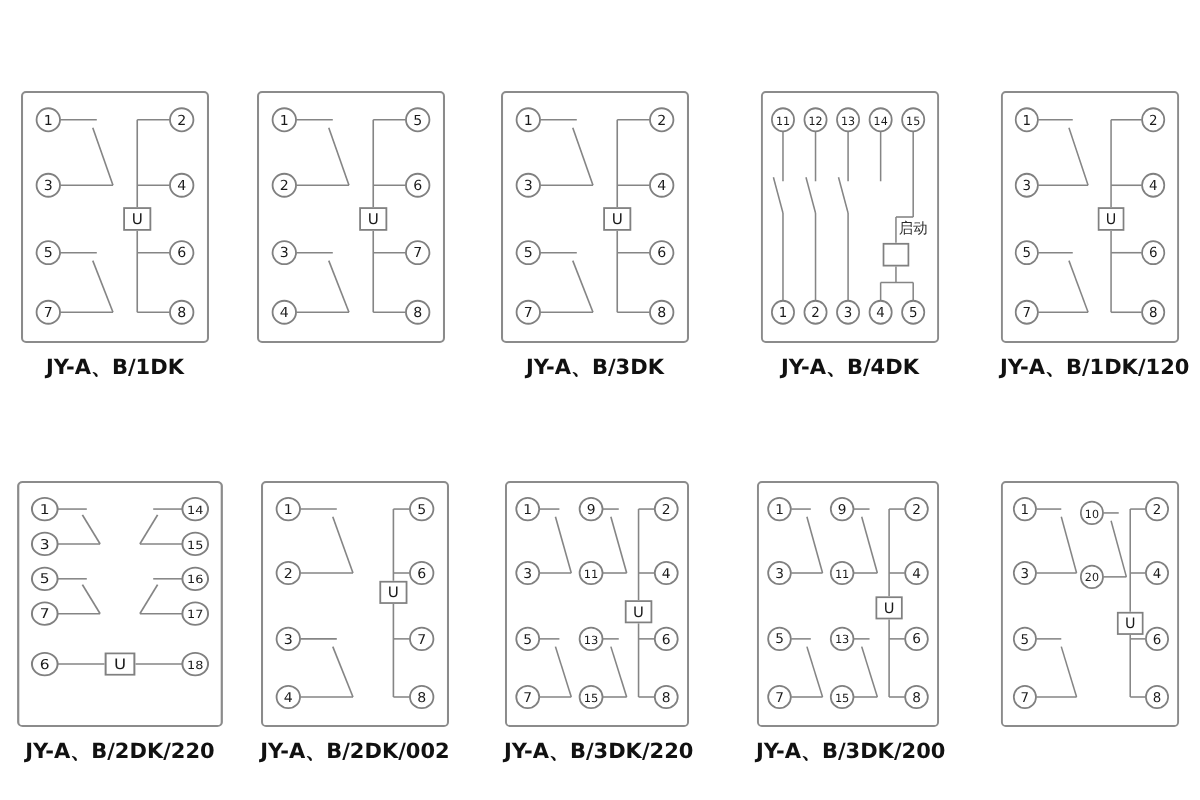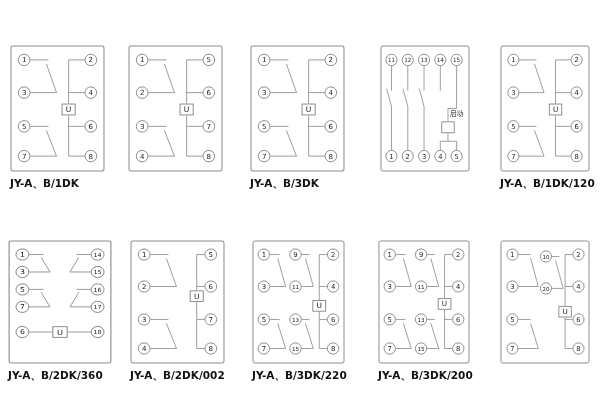--- a/index.html
+++ b/index.html
@@ -14,21 +14,21 @@
   .row2 .schem{height:124px;}
   .frame{fill:none;stroke:#8b8b8b;stroke-width:1;}
   .wire{stroke:#858585;stroke-width:0.8;fill:none;}
   .term{fill:#ffffff;stroke:#808080;stroke-width:0.9;}
   .tnum{font-size:7px;fill:#1a1a1a;text-anchor:middle;font-family:inherit;}
   .tnum.small{font-size:5.8px;}
   .ubox{fill:#ffffff;stroke:#808080;stroke-width:0.9;}
   .utext{font-size:7.5px;fill:#1a1a1a;text-anchor:middle;font-family:inherit;}
   .note{font-size:7.5px;fill:#2a2a2a;text-anchor:middle;font-family:inherit;}
   .panel-label{
-    margin-top:5px;font-size:10.5px;font-weight:bold;
+    margin-top:5px;text-align:center;font-size:10.5px;font-weight:bold;
     color:#111;white-space:nowrap;letter-spacing:0;
   }
 </style>
 </head>
 <body>
 
 <div class="sheet">
 
   <div class="panel-group row1" style="left:10px;top:45px;width:95px">
     <svg class="schem" viewBox="0 0 94 128" preserveAspectRatio="none">
@@ -176,20 +176,21 @@
         <circle cx="29" cy="112" r="5.8" class="term"></circle>
         <text x="29" y="114.4" class="tnum">2</text>
         <circle cx="46" cy="112" r="5.8" class="term"></circle>
         <text x="46" y="114.4" class="tnum">3</text>
         <circle cx="63" cy="112" r="5.8" class="term"></circle>
         <text x="63" y="114.4" class="tnum">4</text>
         <circle cx="80" cy="112" r="5.8" class="term"></circle>
         <text x="80" y="114.4" class="tnum">5</text>
         <text x="80" y="72" class="note">启动</text>
       </svg>
+    <div class="panel-label">JY-A、B/4DK</div>
   </div>
 
   <div class="panel-group row1" style="left:500px;top:45px;width:90px">
     <svg class="schem" viewBox="0 0 94 128" preserveAspectRatio="none">
         <rect x="1" y="1" width="92" height="126" rx="2" class="frame"></rect>
         <line x1="20" y1="15" x2="38" y2="15" class="wire"></line>
         <line x1="20" y1="48" x2="46" y2="48" class="wire"></line>
         <line x1="46" y1="48" x2="36" y2="19" class="wire"></line>
         <line x1="20" y1="82" x2="38" y2="82" class="wire"></line>
         <line x1="20" y1="112" x2="46" y2="112" class="wire"></line>
@@ -255,21 +256,21 @@
         <text x="81" y="17.4" class="tnum small">14</text>
         <circle cx="81" cy="33" r="5.8" class="term"></circle>
         <text x="81" y="35.4" class="tnum small">15</text>
         <circle cx="81" cy="51" r="5.8" class="term"></circle>
         <text x="81" y="53.4" class="tnum small">16</text>
         <circle cx="81" cy="69" r="5.8" class="term"></circle>
         <text x="81" y="71.4" class="tnum small">17</text>
         <circle cx="81" cy="95" r="5.8" class="term"></circle>
         <text x="81" y="97.4" class="tnum small">18</text>
       </svg>
-    <div class="panel-label">JY-A、B/2DK/360</div>
+    <div class="panel-label">JY-A、B/2DK/220</div>
   </div>
 
   <div class="panel-group row2" style="left:130px;top:240px;width:95px">
     <svg class="schem" viewBox="0 0 94 128" preserveAspectRatio="none">
         <rect x="1" y="1" width="92" height="126" rx="2" class="frame"></rect>
         <line x1="20" y1="15" x2="38" y2="15" class="wire"></line>
         <line x1="20" y1="48" x2="46" y2="48" class="wire"></line>
         <line x1="46" y1="48" x2="36" y2="19" class="wire"></line>
         <line x1="20" y1="82" x2="38" y2="82" class="wire"></line>
         <line x1="20" y1="112" x2="46" y2="112" class="wire"></line>

